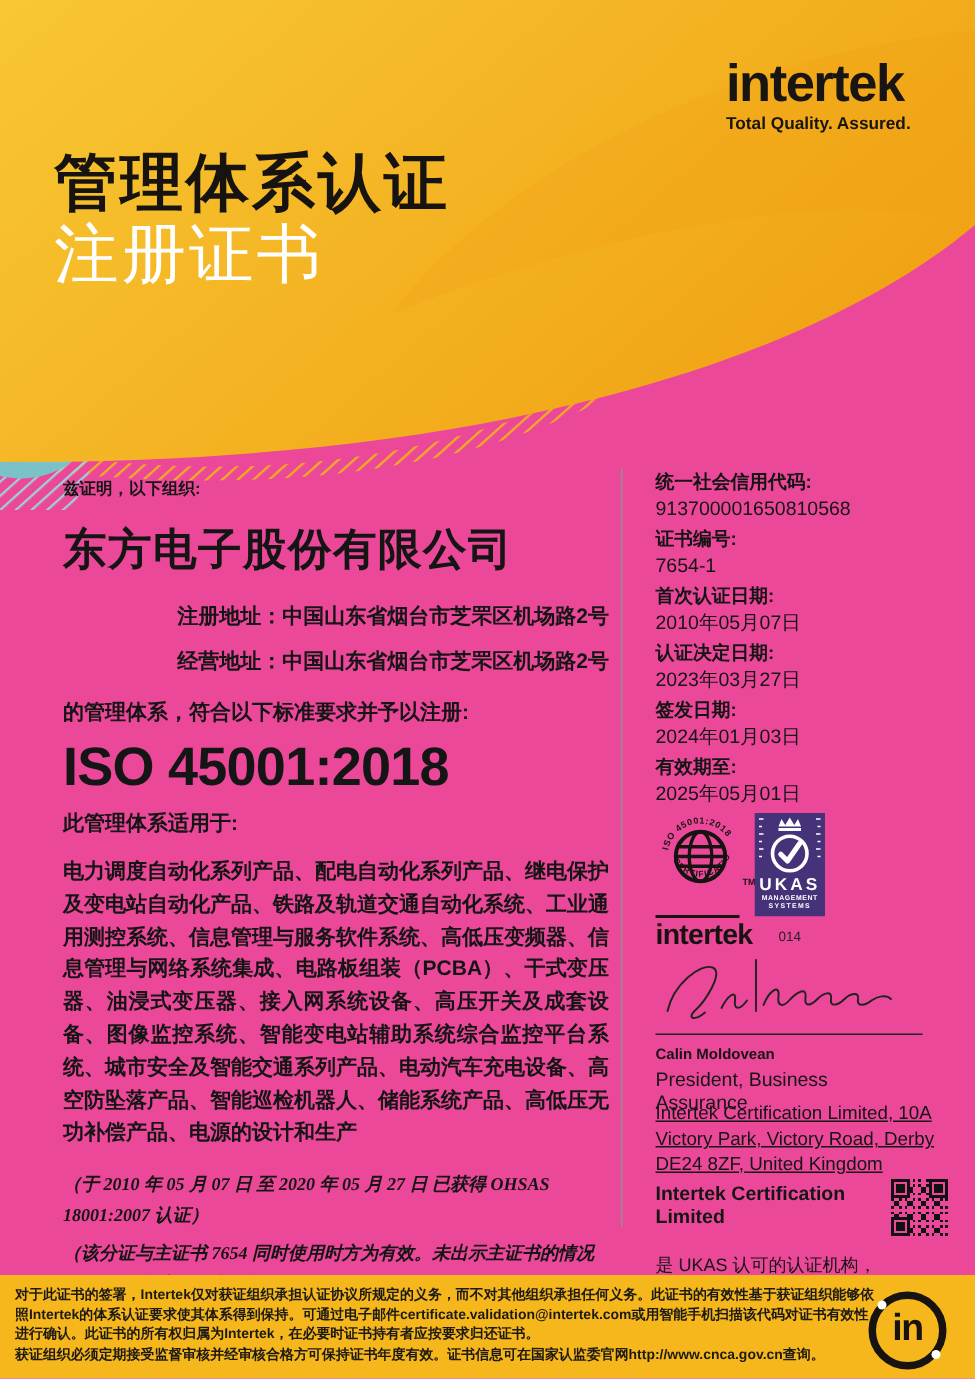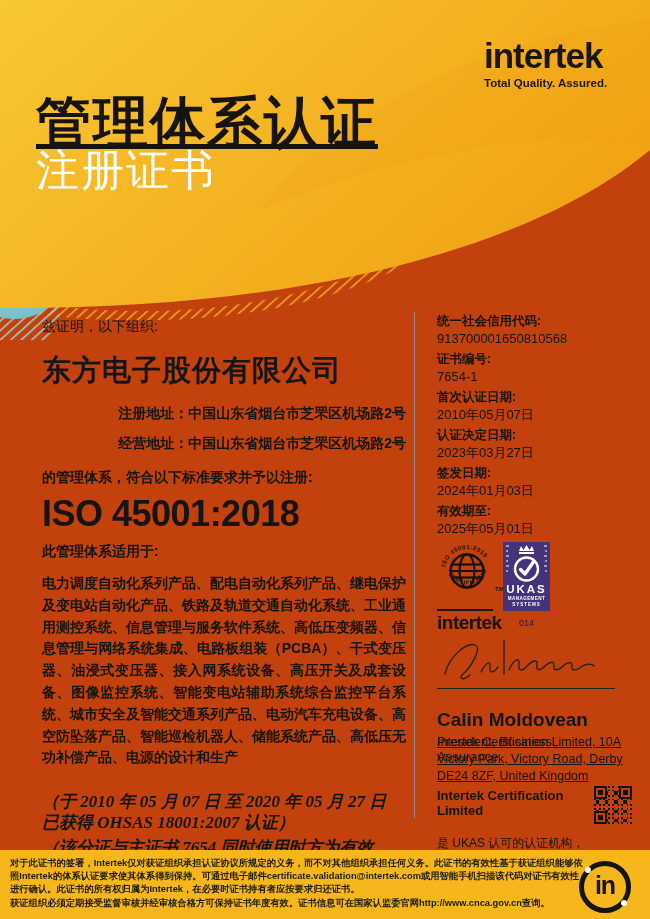--- a/index.html
+++ b/index.html
@@ -1,41 +1,41 @@
 <!DOCTYPE html>
 <html><head>
 <meta charset="utf-8">
 <style>
   * { margin:0; padding:0; box-sizing:border-box; }
   body { background:#e8e8e8; font-family:"Liberation Sans","DejaVu Sans",sans-serif; }
-  .page { position:relative; width:650px; height:919px; background:#c2410c; overflow:hidden;
+  .page { position:relative; width:650px; height:919px; background:#ec4899; overflow:hidden;
           color:#151515; margin:0 auto; }
 
   
   .header-svg { position:absolute; top:0; left:0; }
   .brand { position:absolute; top:38px; left:484px; }
   .brand-word { font-size:35px; font-weight:700; letter-spacing:-1px; color:#181512; line-height:36px; }
   .brand-tag { font-size:11.5px; font-weight:700; color:#181512; margin-top:3px; }
   .cert-title { position:absolute; left:36px; top:98px; }
-  .cert-title .l1 { font-size:55px; font-weight:800; color:#161310; letter-spacing:2px; line-height:48px;text-decoration:underline; }
+  .cert-title .l1 { font-size:42px; font-weight:800; color:#161310; letter-spacing:2px; line-height:48px; }
   .cert-title .l2 { font-size:43px; font-weight:400; color:#ffffff; letter-spacing:2px; line-height:48px; }
 
   
   .leftcol { position:absolute; left:42px; top:318px; width:364px; }
-  .intro { font-size:14px; font-weight:400; }
+  .intro { font-size:11px; font-weight:700; }
   .company { font-size:29px; font-weight:800; letter-spacing:1px; margin-top:14px; line-height:40px; }
   .addr { font-size:14px; font-weight:700; line-height:18px;text-align:right; }
   .addr.reg { margin-top:14px; }
   .addr.op  { margin-top:12px; }
   .statement { font-size:14px; font-weight:700; margin-top:17px; }
   .standard { font-size:36px; font-weight:800; letter-spacing:-0.5px; margin-top:5px; line-height:44px; }
   .scope-head { font-size:14px; font-weight:700; margin-top:7px; }
   .scope { font-size:14px; font-weight:700; line-height:21.8px; margin-top:12px;
            text-align:justify; text-justify:inter-ideograph; }
-  .notes { margin-top:23px; font-style:italic; font-weight:700; font-size:17px; line-height:20.5px;
+  .notes { margin-top:13px; font-style:italic; font-weight:700; font-size:12px; line-height:20.5px;
            font-family:"Liberation Serif","DejaVu Serif",serif; }
   .notes p + p { margin-top:5px; }
 
   
   .vdivider { position:absolute; left:414px; top:312px; width:1px; height:506px; background:#8f8f8f; }
 
   
   .rightcol { position:absolute; left:437px; top:314px; width:195px; }
   .field-label { font-size:12.5px; font-weight:700; line-height:14px; margin-bottom:3px; }
   .field-value { font-size:13px; font-weight:400; line-height:15px; margin-bottom:6px; }
@@ -43,21 +43,21 @@
   .globe-wrap { position:absolute; left:437px; top:540px; width:66px; }
   .tm { position:absolute; left:58px; top:46px; font-size:6px; font-weight:700; }
   .globe-rule { width:56px; height:0; border-top:2px solid #161310; margin-top:3px; }
   .globe-brand { font-size:19px; font-weight:700; letter-spacing:-0.5px; margin-top:1px; color:#161310; }
 
   .ukas { position:absolute; left:503px; top:542px; width:47px; }
   .ukas-num { font-size:9px; text-align:center; margin-top:3px; color:#222; }
 
   .sig-wrap { position:absolute; left:437px; top:630px; width:178px; }
   .sig-line { width:178px; border-top:1.5px solid #222; margin-top:2px; }
-  .sig-name { font-size:19px; font-weight:800; margin-top:20px; }
+  .sig-name { font-size:10px; font-weight:800; margin-top:8px; }
   .sig-title { font-size:13px; margin-top:3px; }
   .issuer-addr { position:absolute; left:437px; top:734px; width:190px; font-size:12.5px; line-height:17px;text-decoration:underline; }
   .issuer-accr { position:absolute; left:437px; top:788px; width:150px; }
   .issuer-accr .a1 { font-size:13px; font-weight:700; line-height:15px; }
   .issuer-accr .a2, .issuer-accr .a3 { font-size:12px; line-height:15px;margin-top:18px; }
   .qr { position:absolute; left:594px; top:786px; width:38px; height:38px; }
 
   
   .footer { position:absolute; left:0; top:850px; width:650px; height:69px; background:#f5b71c; }
   .footer-text { position:absolute; left:10px; top:7px; width:576px; font-size:9.3px;

